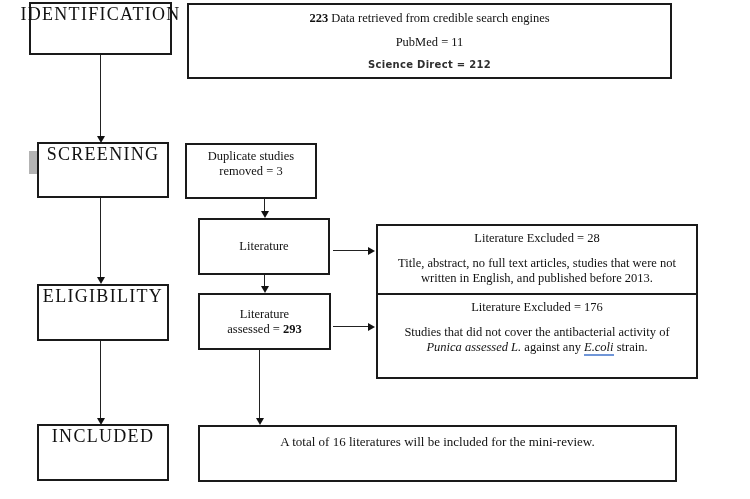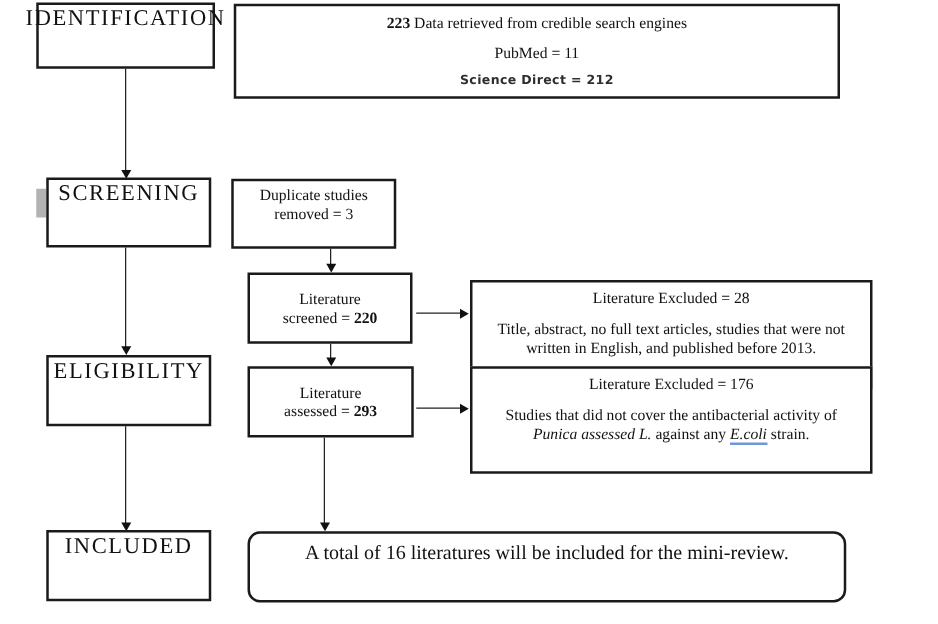--- a/index.html
+++ b/index.html
@@ -30,23 +30,22 @@
   }
   .mid-box.top-aligned{justify-content:flex-start;padding-top:4px;}
   .side-box{
     text-align:center;
     font-size:12.5px;line-height:1.25;
     padding:5px 14px 0 14px;
   }
   .side-box .title{margin-bottom:9px;}
   .wide-box{
     text-align:center;
-    font-size:16px;
+    font-size:13px;
     padding-top:7px;
-    border-radius:10px;
   }
   .retrieval-box{
     display:flex;flex-direction:column;justify-content:space-between;
     text-align:center;
     font-size:12.5px;
     padding:6px 0 7px 0;
   }
   .sans-line{
     font-family:"DejaVu Sans", sans-serif;
     font-size:10px;
@@ -120,23 +119,20 @@
     <div class="sans-line">Science Direct = 212</div>
   </div>
 
   <div class="box mid-box top-aligned" style="left:185px;top:143px;width:132px;height:56px;">
     <div>Duplicate studies</div>
     <div>removed = 3</div>
   </div>
 
   <div class="box mid-box" style="left:198px;top:218px;width:132px;height:57px;">
     <div>Literature</div>
-    <div>
-      <span>screened = </span><span class="bold">220</span>
-    </div>
   </div>
 
   <div class="box mid-box" style="left:198px;top:293px;width:133px;height:57px;">
     <div>Literature</div>
     <div>
       <span>assessed = </span><span class="bold">293</span>
     </div>
   </div>
 
   <div class="box side-box" style="left:376px;top:190px;width:322px;height:87px;margin-top:34px;">

